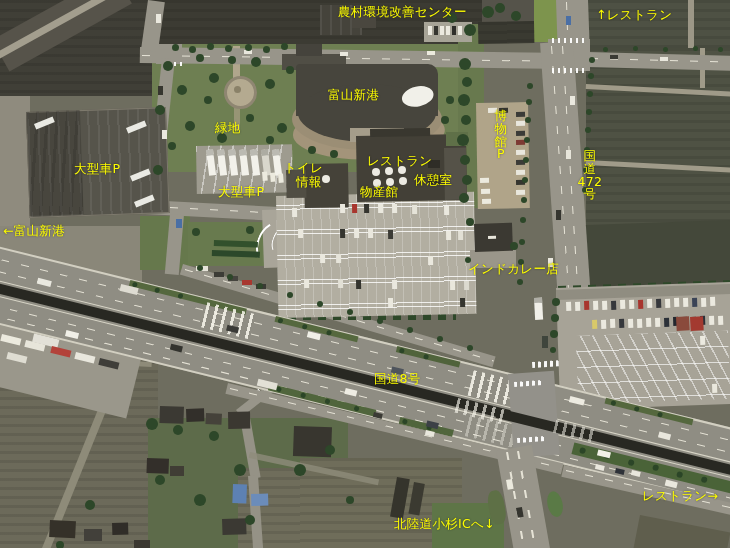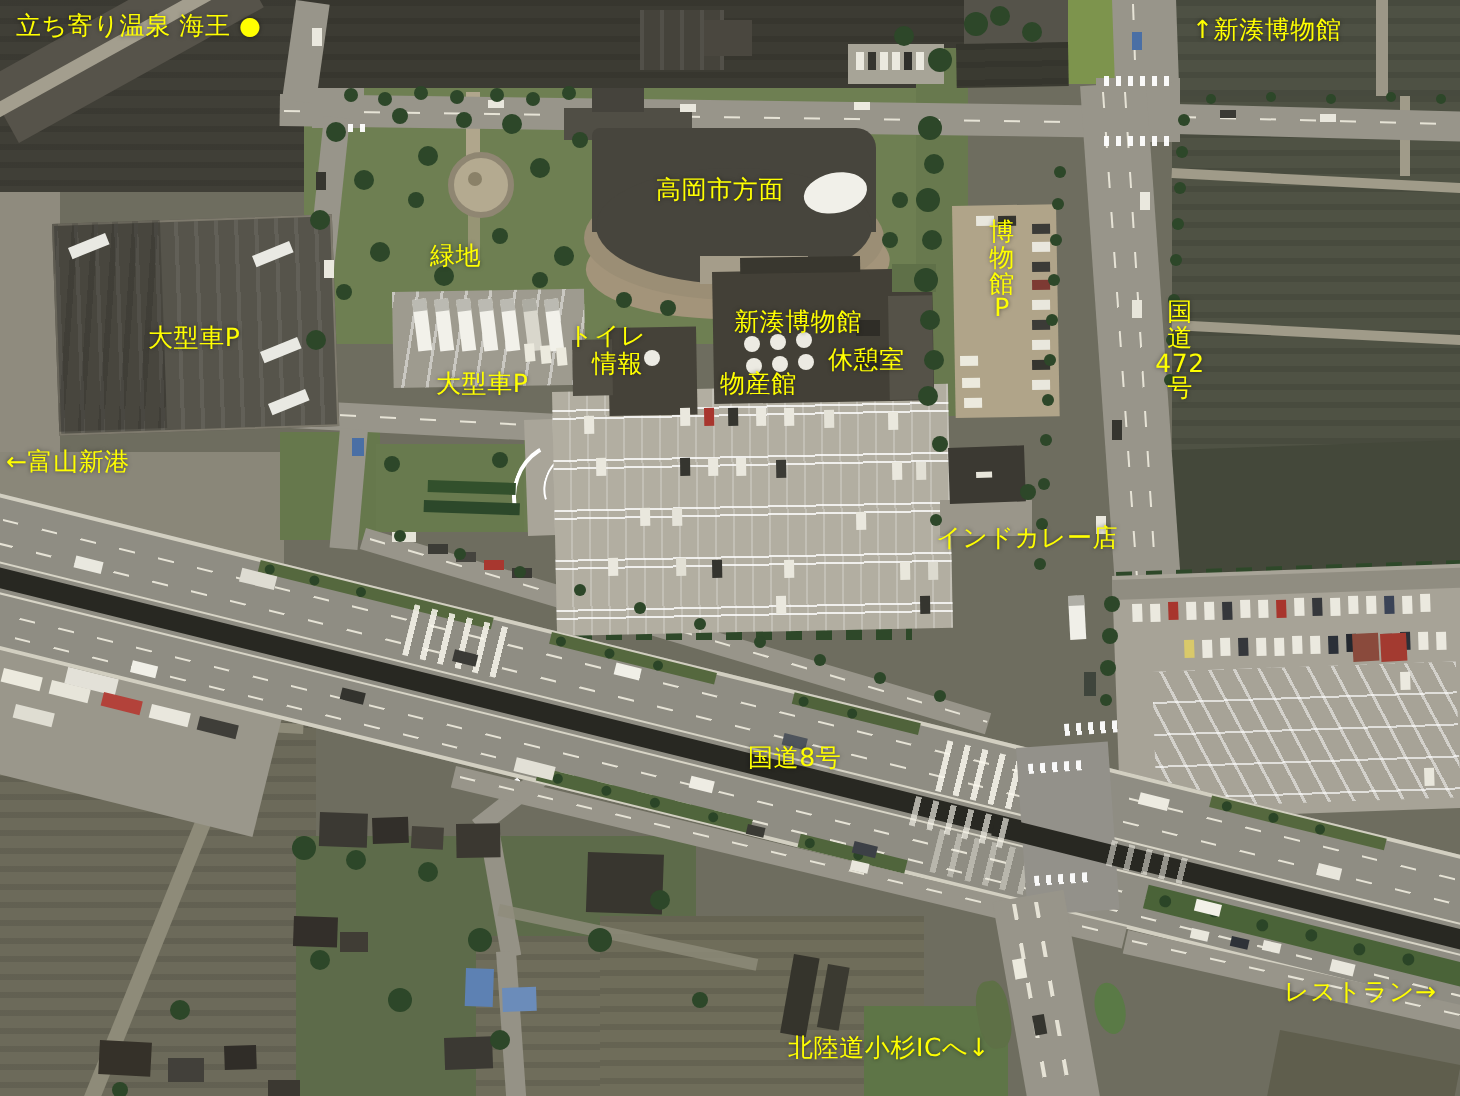--- a/index.html
+++ b/index.html
@@ -453,28 +453,28 @@
       <div class="ab" style="left: 486px; top: 492px; width: 16px; height: 34px; background-color: rgb(94, 112, 70); transform: rotate(-10deg); transform-origin: 0px 0px; border-radius: 40%;"></div>
       <div class="ab" style="left: 374px; top: 412px; width: 9px; height: 5px; background-color: rgb(58, 58, 52); transform: rotate(13deg); transform-origin: 0px 0px;"></div>
       <div class="ab" style="left: 426px; top: 430px; width: 9px; height: 5px; background-color: rgb(233, 231, 221); transform: rotate(13deg); transform-origin: 0px 0px;"></div>
       <div class="ab" style="left: 596px; top: 464px; width: 9px; height: 5px; background-color: rgb(233, 231, 221); transform: rotate(13deg); transform-origin: 0px 0px;"></div>
       <div class="ab" style="left: 616px; top: 468px; width: 9px; height: 5px; background-color: rgb(46, 50, 56); transform: rotate(13deg); transform-origin: 0px 0px;"></div>
       <div class="ab" style="left: 632px; top: 470px; width: 9px; height: 5px; background-color: rgb(233, 231, 221); transform: rotate(13deg); transform-origin: 0px 0px;"></div>
       <div class="ab" style="left: 506px; top: 480px; width: 6px; height: 10px; background-color: rgb(236, 234, 222); transform: rotate(-10deg); transform-origin: 0px 0px;"></div>
       <div class="ab" style="left: 516px; top: 508px; width: 6px; height: 10px; background-color: rgb(53, 53, 47); transform: rotate(-10deg); transform-origin: 0px 0px;"></div>
     </div>
 
-  <div class="lbl" style="left:8px;top:6px">立ち寄り温泉 海王 ●</div>
-  <div class="lbl" style="left:596px;top:8px">↑新湊博物館</div>
-  <div class="lbl" style="left:328px;top:88px">高岡市方面</div>
+  <div class="lbl" style="left:338px;top:5px">農村環境改善センター</div>
+  <div class="lbl" style="left:596px;top:8px">↑レストラン</div>
+  <div class="lbl" style="left:328px;top:88px">富山新港</div>
   <div class="lbl" style="left:215px;top:121px">緑地</div>
   <div class="lbl" style="left:74px;top:162px">大型車P</div>
   <div class="lbl" style="left:284px;top:161px">トイレ</div>
   <div class="lbl" style="left:296px;top:175px">情報</div>
-  <div class="lbl" style="left:367px;top:154px">新湊博物館</div>
+  <div class="lbl" style="left:367px;top:154px">レストラン</div>
   <div class="lbl" style="left:414px;top:173px">休憩室</div>
   <div class="lbl" style="left:360px;top:185px">物産館</div>
   <div class="lbl" style="left:218px;top:185px">大型車P</div>
   <div class="lbl v" style="left:492px;top:110px;width:18px">博
 物
 館
 P</div>
   <div class="lbl v" style="left:576px;top:150px;width:28px">国
 道
 472

